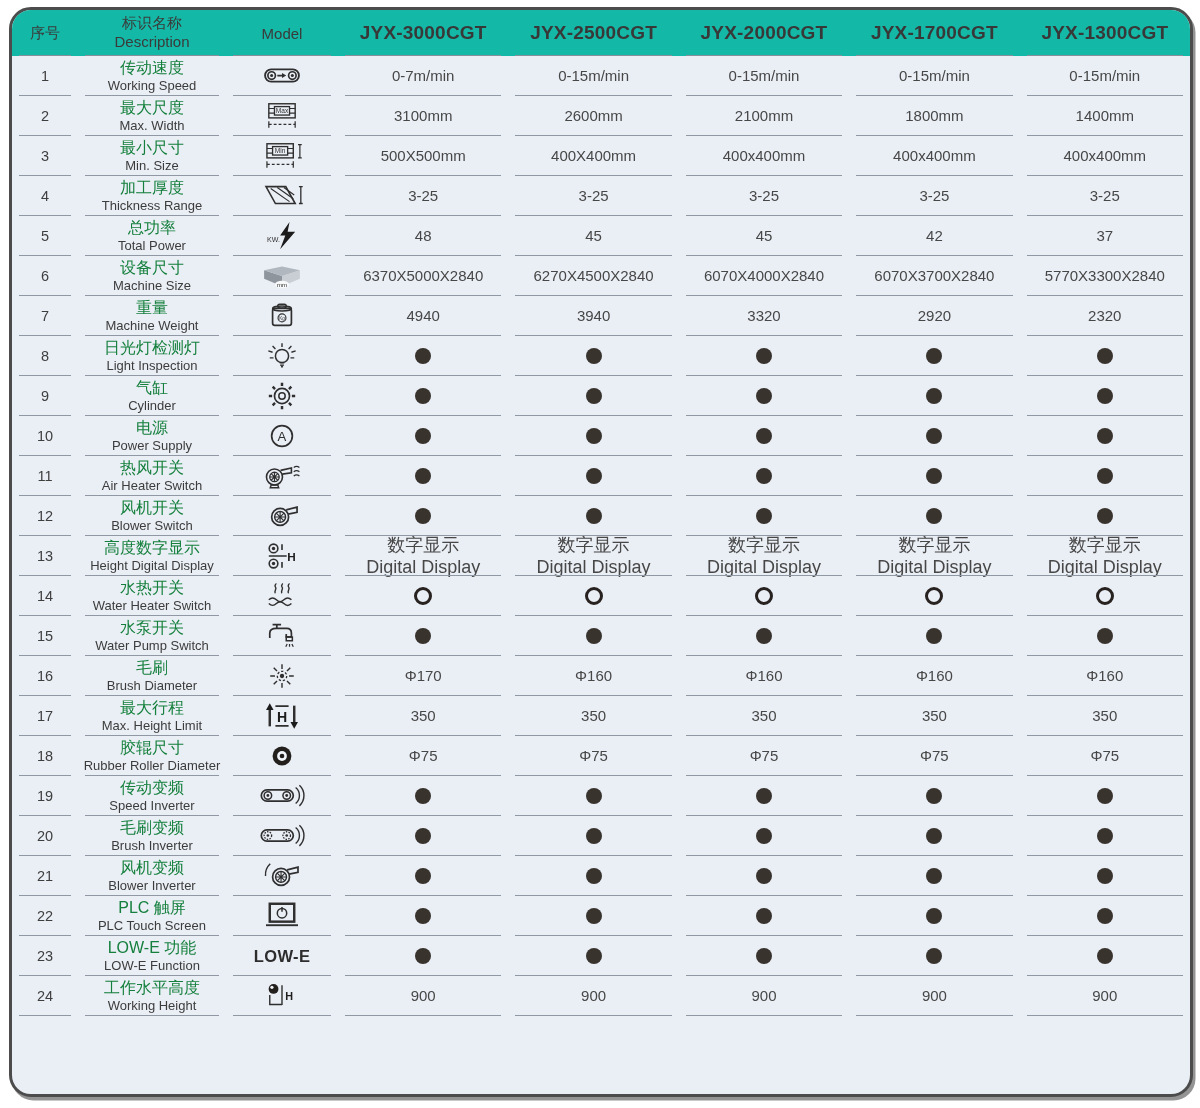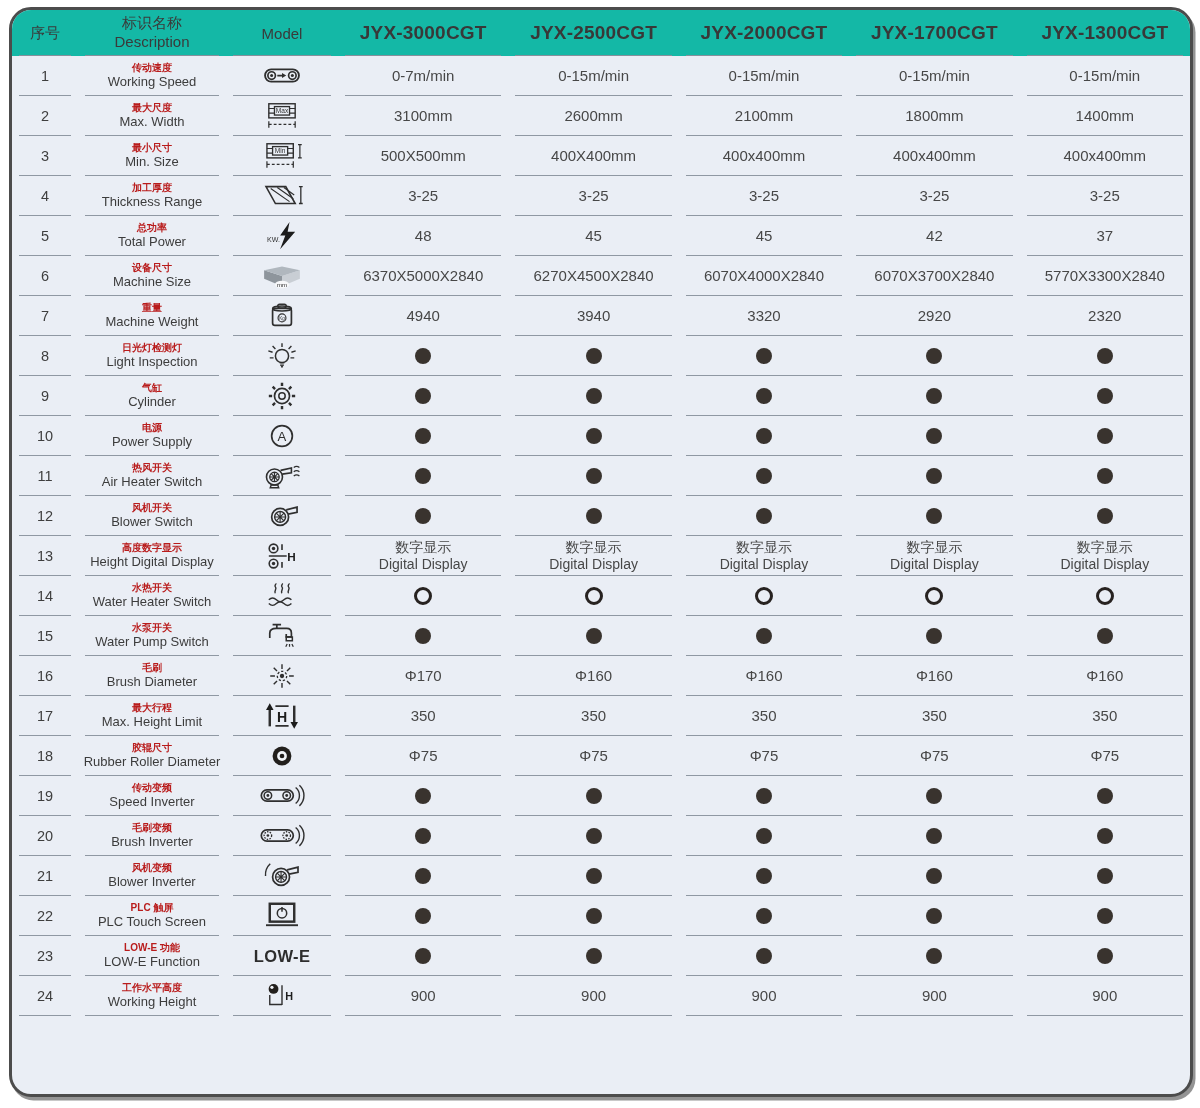--- a/index.html
+++ b/index.html
@@ -25,24 +25,24 @@
   .cell::after{
     content:"";position:absolute;left:7px;right:7px;bottom:0;
     border-bottom:1px solid #8f98a3;
   }
   .hcell{background:#14b8a6;text-align:center;}
   .hcell::after{border-bottom:1px solid #86909b;}
   .h-title{font-size:15px;color:#3a3a3a;}
   .h-two{font-size:15px;line-height:1.25;color:#3a3a3a;}
   .h-model{font-size:19px;font-weight:bold;letter-spacing:.2px;color:#383838;}
   .no{font-size:14.5px;color:#3e3e3e;}
-  .zh{font-size:10px;line-height:1.25;color:#b91c1c;font-weight:bold;}
+  .zh{font-size:16px;line-height:1.25;color:#15803d;}
   .en{font-size:13px;line-height:1.25;color:#3c3c3c;}
   .val{font-size:15px;color:#474747;white-space:pre-line;line-height:1.25;}
-  .val.small{font-size:14px;}
+  .val.small{font-size:18px;}
   .dot{width:16px;height:16px;border-radius:50%;background:#39332e;}
   .ring{width:12px;height:12px;border-radius:50%;border:3.4px solid #272220;background:transparent;}
   .icn{display:flex;align-items:center;justify-content:center;}
   .icn svg{display:block;}
   .icn text{font-family:"Liberation Sans","DejaVu Sans",sans-serif;}
   .model-text{font-weight:bold;font-size:16.5px;letter-spacing:.4px;color:#2d2d2d;}
 </style>
 </head>
 <body>
 

